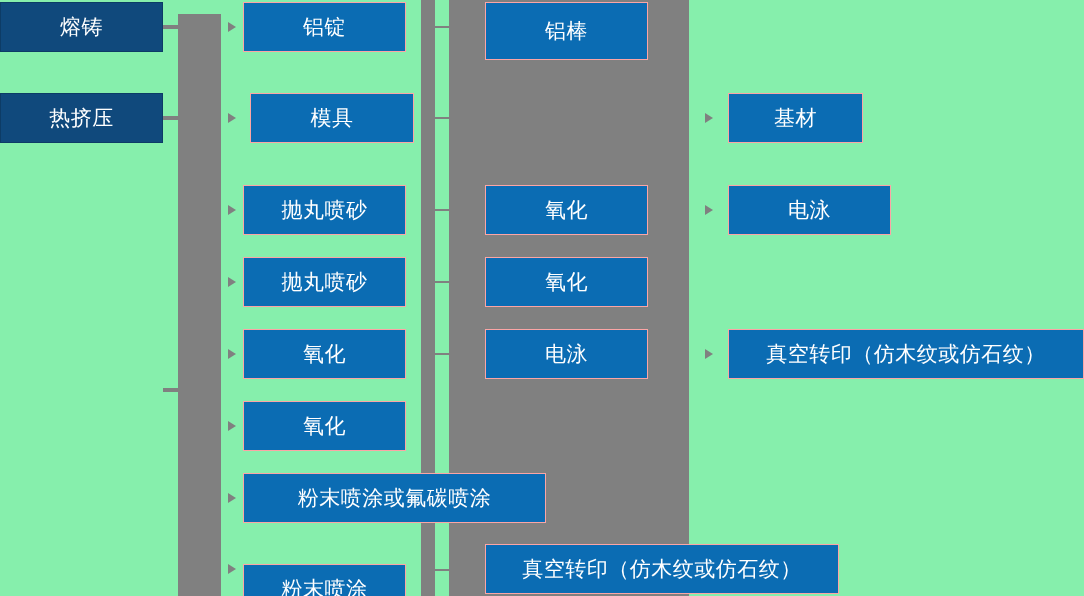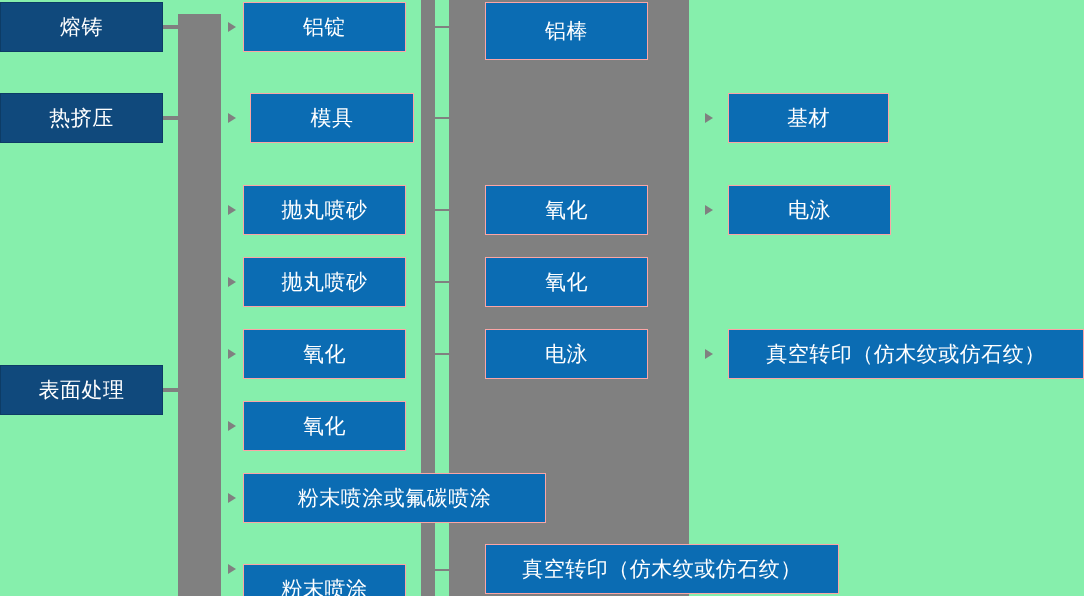--- a/index.html
+++ b/index.html
@@ -90,23 +90,20 @@
   <div class="arrow" style="left:705px; top:113px;"></div>
   <div class="arrow" style="left:705px; top:205px;"></div>
   <div class="arrow" style="left:705px; top:349px;"></div>
 
   <div class="node dark" style="left:0px; top:2px; width:163px; height:50px;">
     <span>熔铸</span>
   </div>
   <div class="node dark" style="left:0px; top:93px; width:163px; height:50px;">
     <span>热挤压</span>
   </div>
-  <div class="node dark" style="left:0px; top:365px; width:163px; height:50px;">
-    <span>表面处理</span>
-  </div>
 
   <div class="node" style="left:243px; top:2px; width:163px; height:50px;">
     <span>铝锭</span>
   </div>
   <div class="node" style="left:243px; top:93px; width:164px; height:50px;margin-left:7px;">
     <span>模具</span>
   </div>
   <div class="node" style="left:243px; top:185px; width:163px; height:50px;">
     <span>抛丸喷砂</span>
   </div>
@@ -135,21 +132,21 @@
   <div class="node" style="left:485px; top:257px; width:163px; height:50px;">
     <span>氧化</span>
   </div>
   <div class="node" style="left:485px; top:329px; width:163px; height:50px;">
     <span>电泳</span>
   </div>
   <div class="node" style="left:485px; top:544px; width:354px; height:50px;">
     <span>真空转印（仿木纹或仿石纹）</span>
   </div>
 
-  <div class="node" style="left:728px; top:93px; width:161px; height:50px;">
+  <div class="node" style="left:728px; top:93px; width:135px; height:50px;">
     <span>基材</span>
   </div>
   <div class="node" style="left:728px; top:185px; width:163px; height:50px;">
     <span>电泳</span>
   </div>
   <div class="node" style="left:728px; top:329px; width:356px; height:50px;">
     <span>真空转印（仿木纹或仿石纹）</span>
   </div>
 
 </div>

